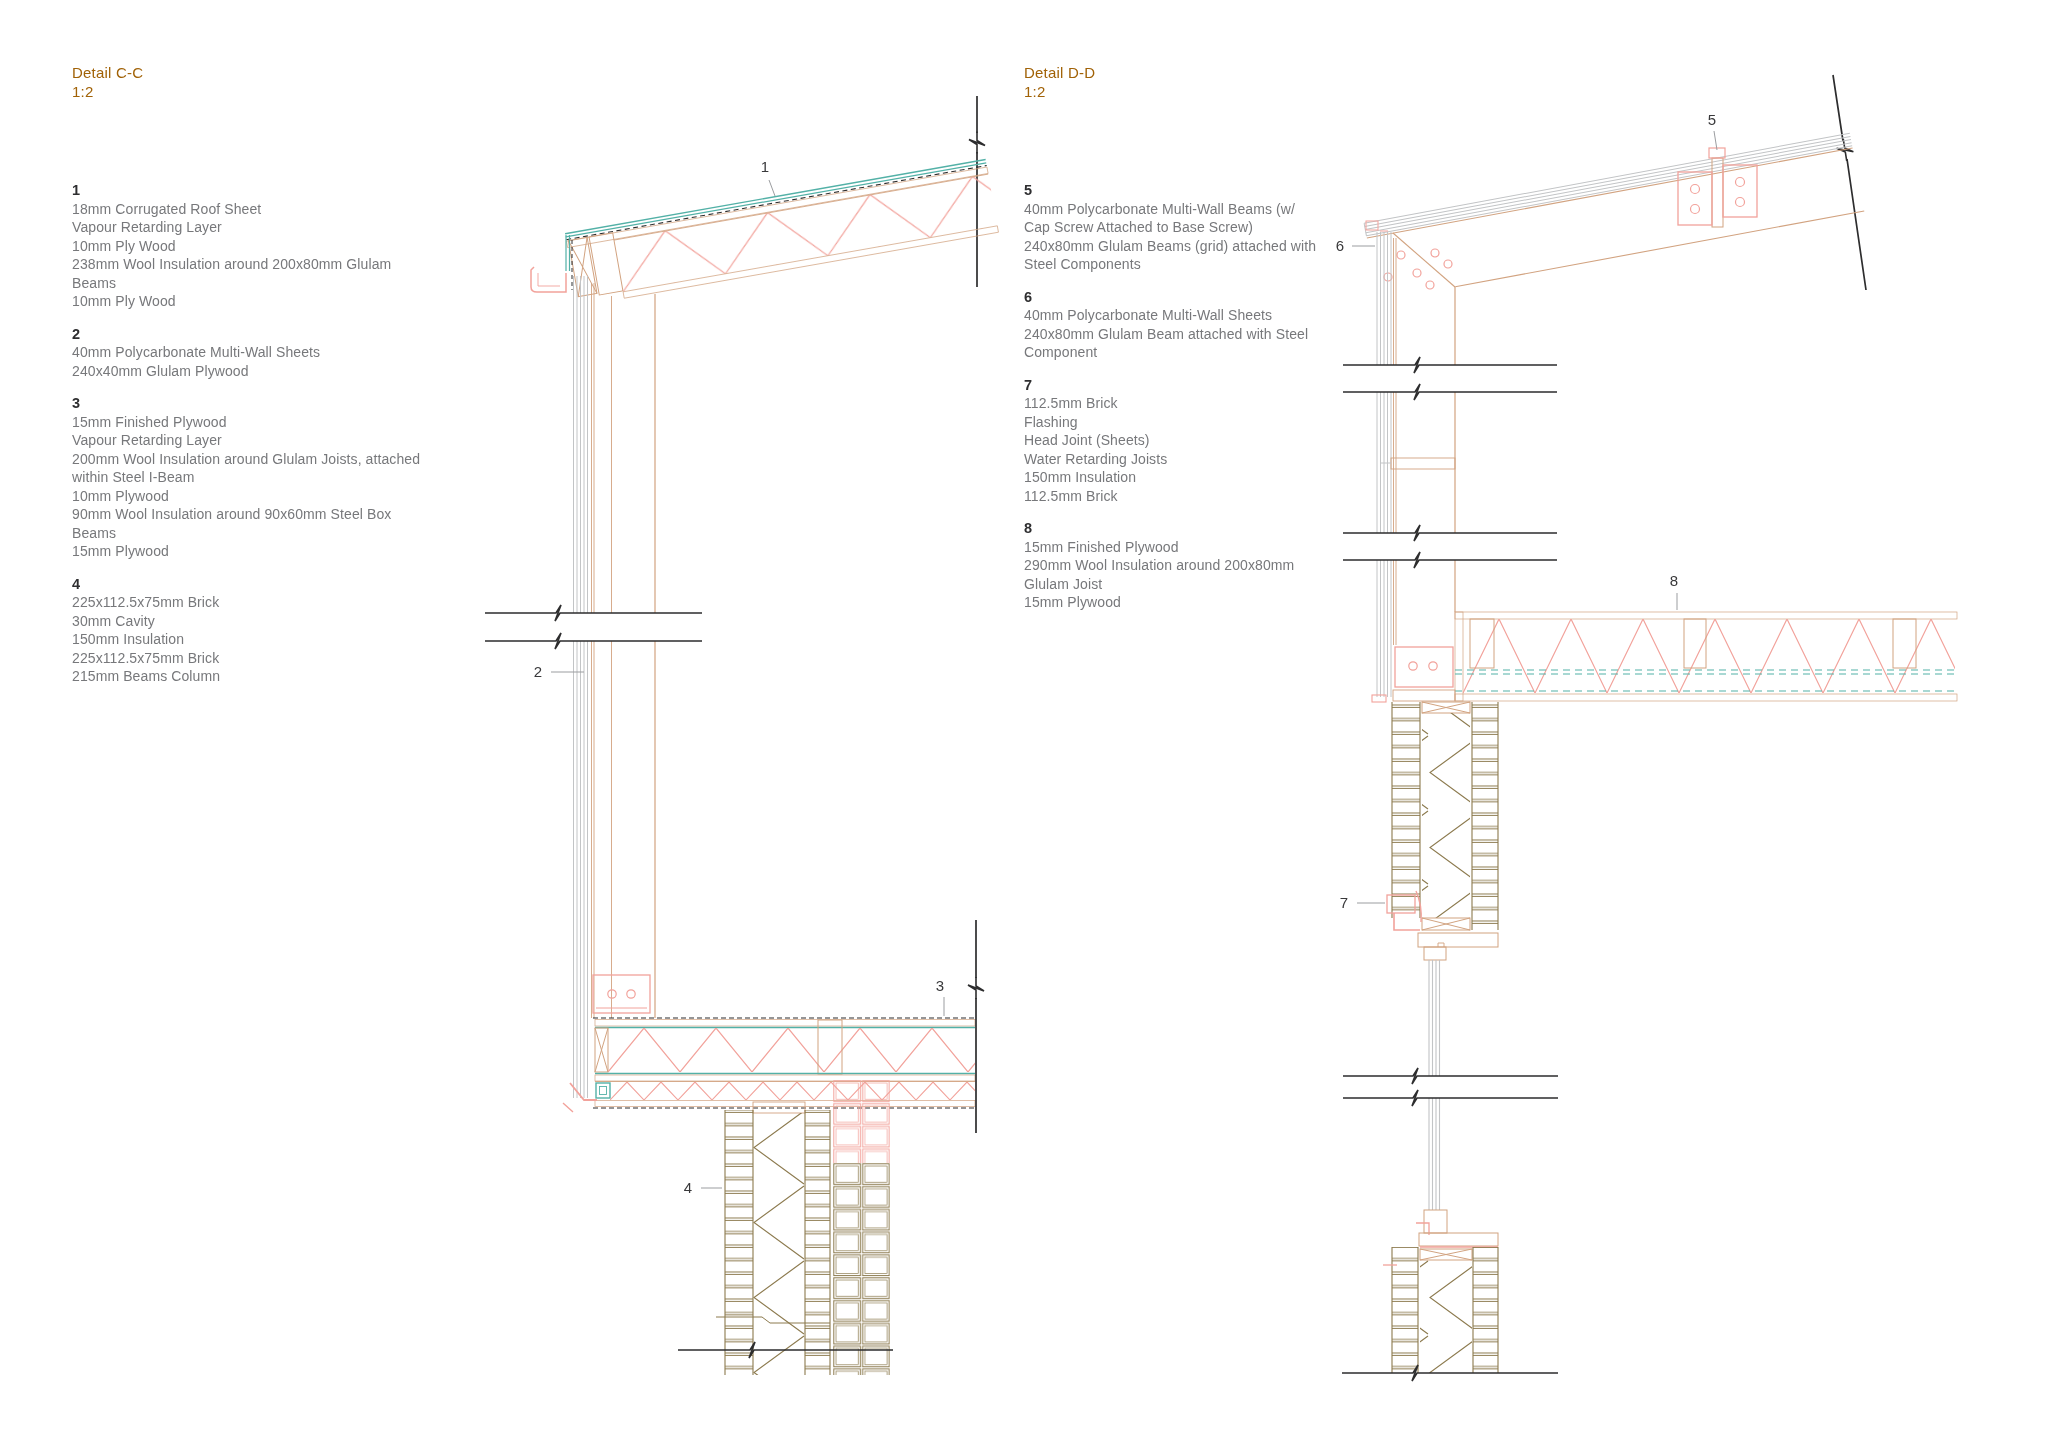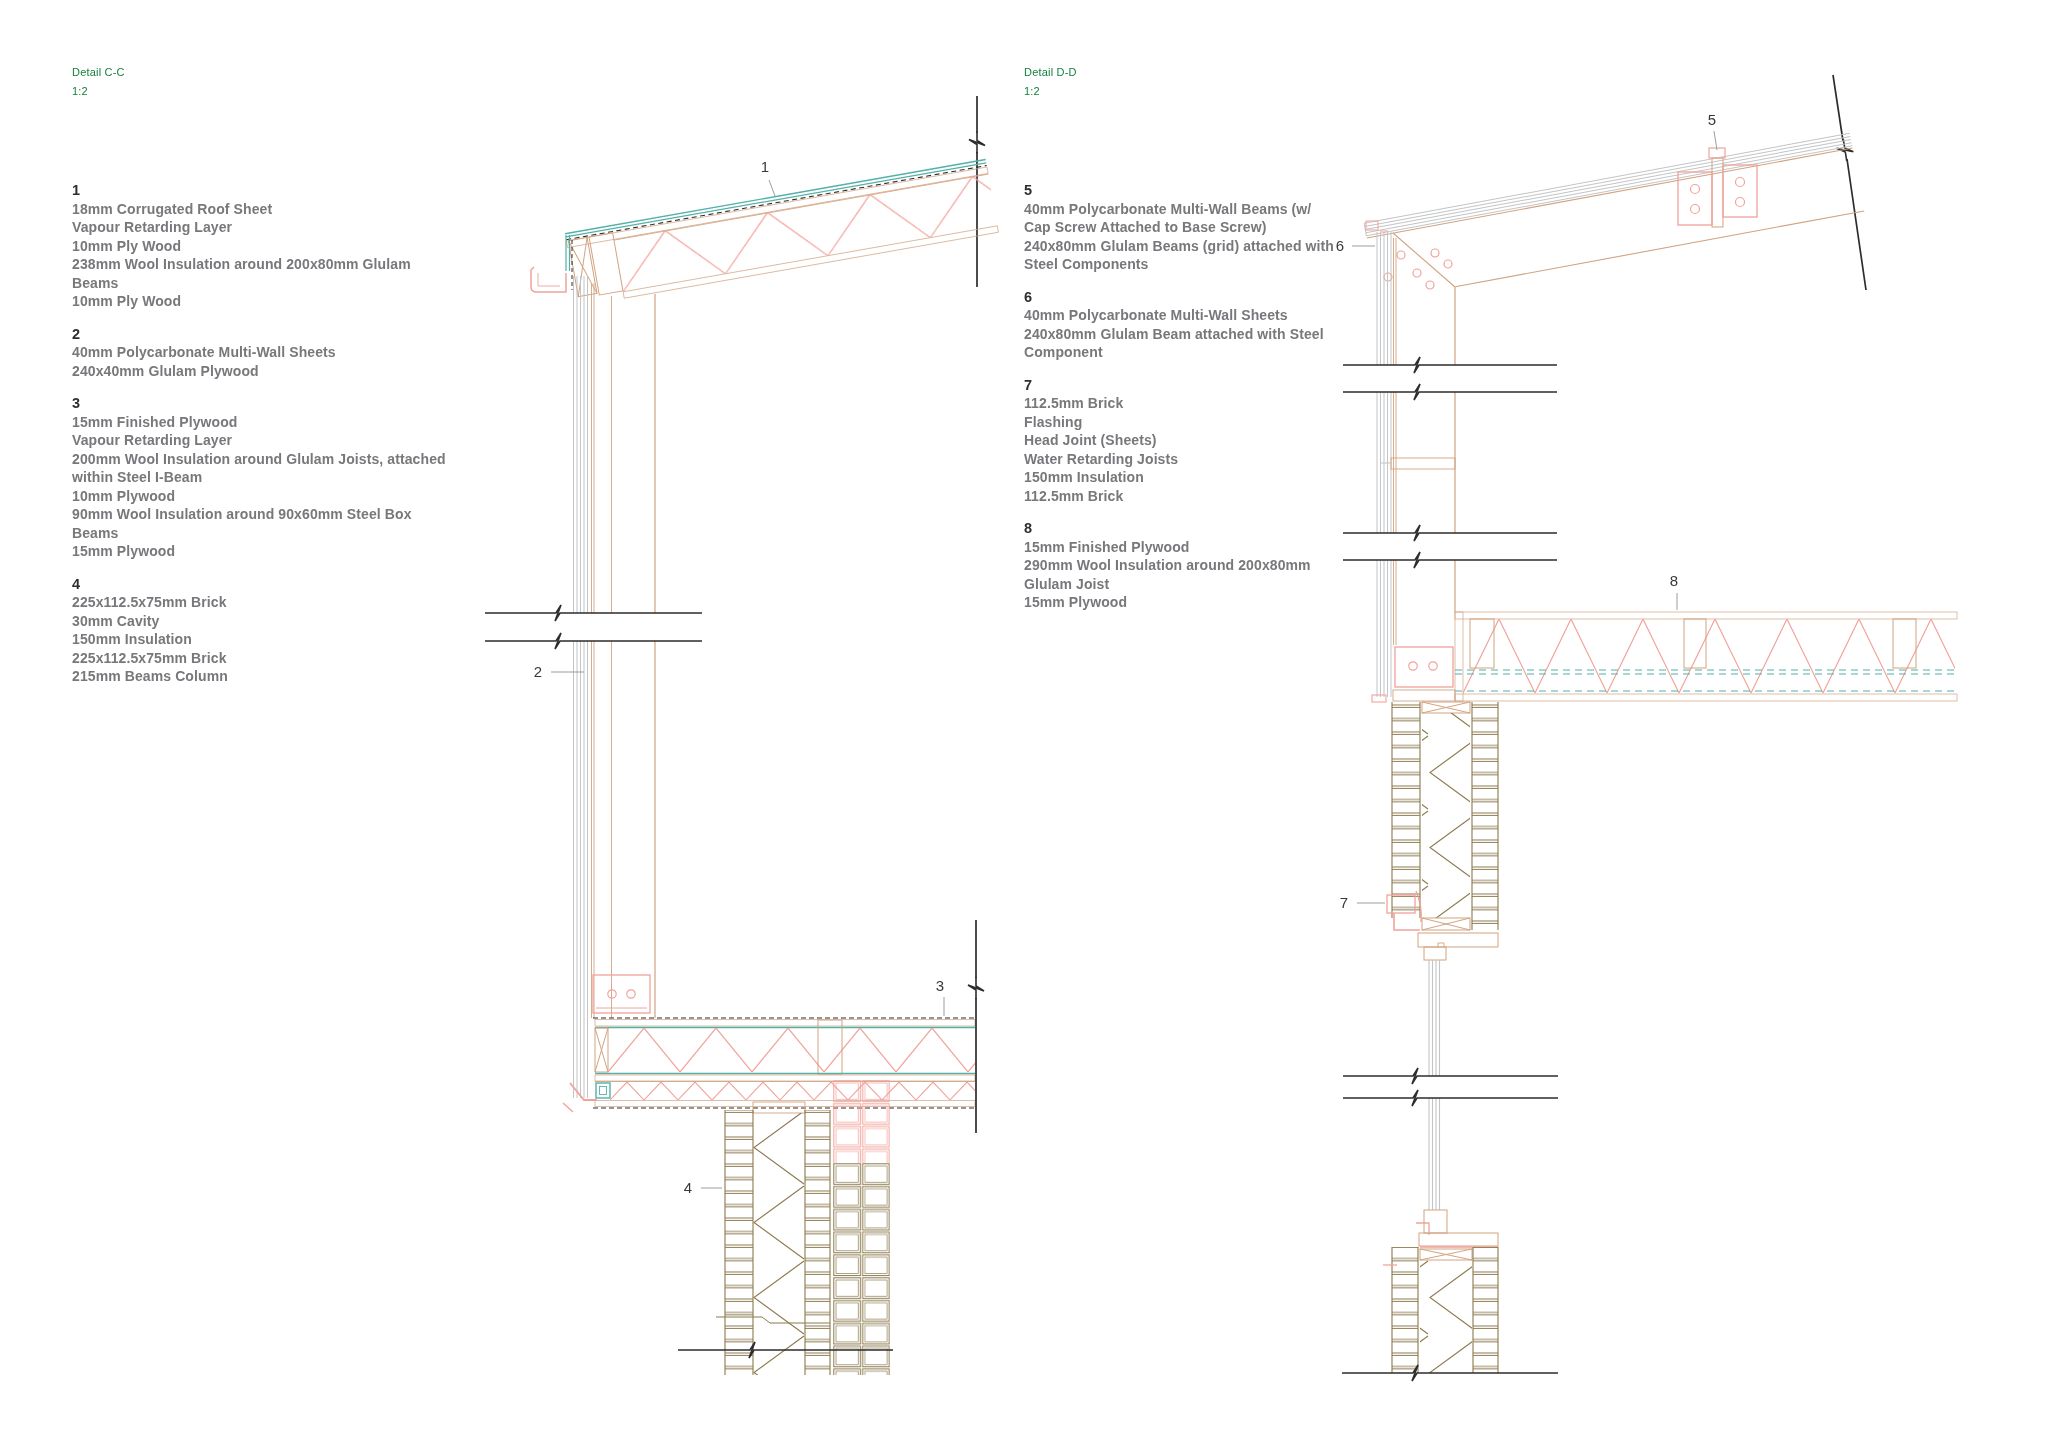--- a/index.html
+++ b/index.html
@@ -2,25 +2,25 @@
 <html><head>
 <meta charset="utf-8">
 <style>
   html,body{margin:0;padding:0;background:#ffffff;}
   .page{position:relative;width:2048px;height:1448px;background:#ffffff;overflow:hidden;
         font-family:"Liberation Sans", sans-serif;}
   .drawing-svg{position:absolute;left:0;top:0;}
   .notes{position:absolute;top:63px;}
   .notes-left{left:72px;width:370px;}
   .notes-right{left:1024px;width:300px;}
-  .dtitle{font-size:11px;line-height:19px;color:#15803d;letter-spacing:.2px;white-space:nowrap;}
+  .dtitle{font-size:15px;line-height:19px;color:#a16207;letter-spacing:.2px;white-space:nowrap;}
   .items{margin-top:80px;}
   .item{margin-bottom:14px;}
   .num{font-size:14.5px;line-height:18.5px;font-weight:bold;color:#2e2e30;}
-  .ln{font-size:14px;line-height:18.5px;color:#77787b;letter-spacing:.1px;white-space:nowrap;font-weight:bold;}
+  .ln{font-size:14px;line-height:18.5px;color:#77787b;letter-spacing:.1px;white-space:nowrap;}
   
   .tn{stroke:#d2a380;fill:none;}
   .ol{stroke:#8c7a4e;fill:none;}
   .pk{stroke:#f2a29b;fill:none;}
   .tl{stroke:#53b1a7;fill:none;}
   .gy{stroke:#c2c4c6;fill:none;}
   .bk{stroke:#2d2d2e;fill:none;}
   .ld{stroke:#9b9da0;fill:none;}
   .callout{font-size:15px;fill:#39393b;font-family:"Liberation Sans",sans-serif;}
 </style>

